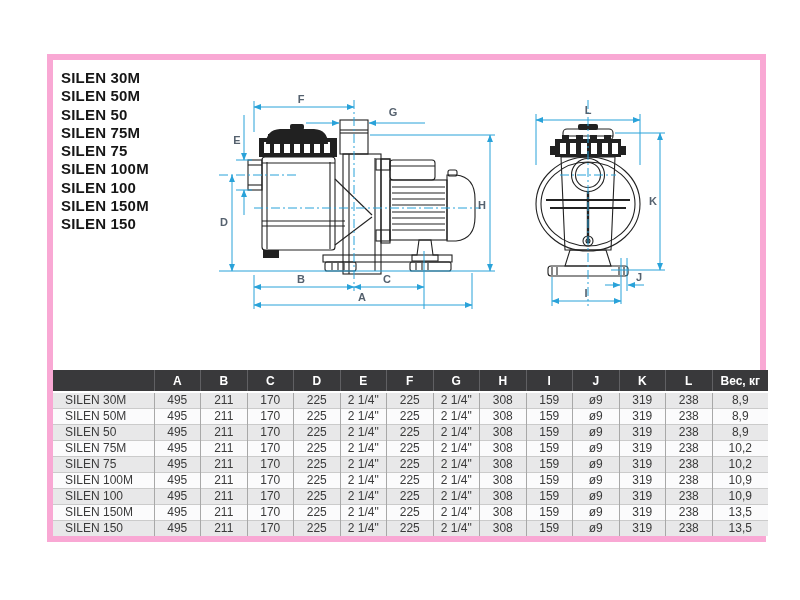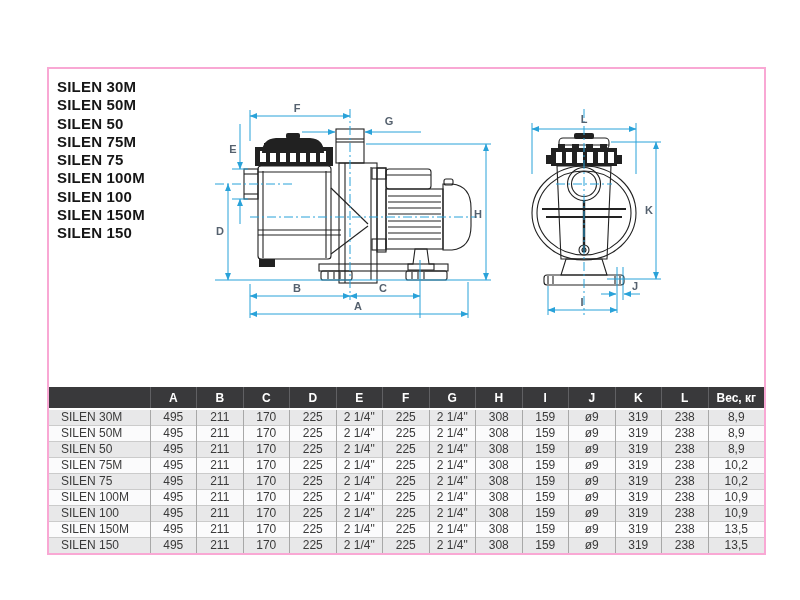--- a/index.html
+++ b/index.html
@@ -1,22 +1,22 @@
 <!DOCTYPE html>
 <html><head>
 <meta charset="utf-8">
 <style>
   html,body{margin:0;padding:0;}
   body{
     width:800px;height:600px;position:relative;background:#ffffff;
     font-family:"Liberation Sans",sans-serif;overflow:hidden;
   }
   .sheet{
-    position:absolute;left:47px;top:67px;width:719px;height:488px;
-    box-sizing:border-box;border:2px solid #f9a8d4;background:#fff;
+    position:absolute;left:47px;top:54px;width:719px;height:488px;
+    box-sizing:border-box;border:6px solid #f9a8d4;background:#fff;
   }
   
   .models{
     list-style:none;margin:0;padding:0;position:absolute;left:8px;top:9px;
   }
   .models li{
     font-size:15px;font-weight:bold;color:#161616;line-height:18.3px;
     letter-spacing:.2px;white-space:nowrap;
   }
   

